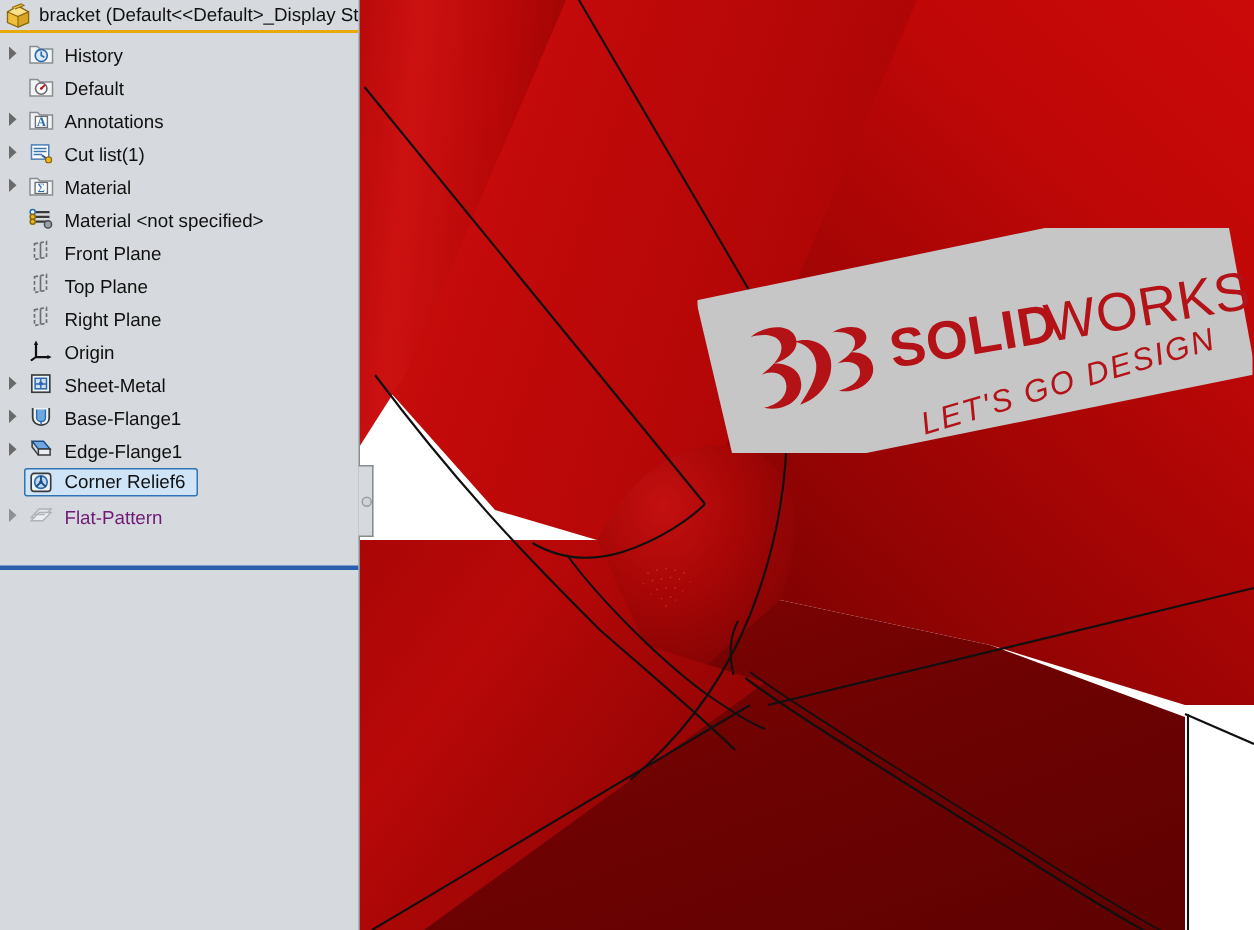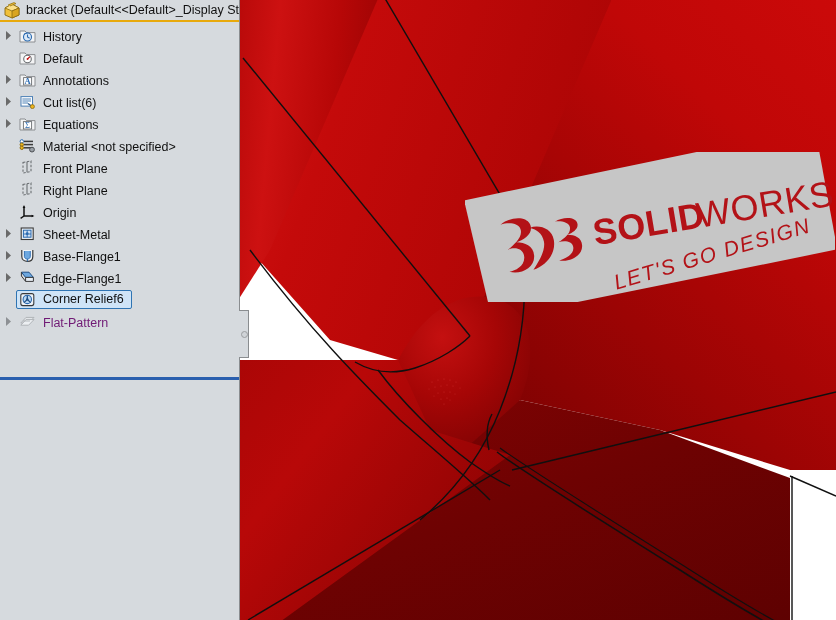--- a/index.html
+++ b/index.html
@@ -401,39 +401,39 @@
           <span class="node-icon">
             <svg width="17" height="15" viewBox="0 0 17 15">
               <rect x="2" y="2.6" width="11.5" height="9.5" fill="#ffffff" stroke="#4b7fb5" stroke-width="1"></rect>
               <line x1="3.4" y1="5" x2="12" y2="5" stroke="#3a74ae" stroke-width="0.9"></line>
               <line x1="3.4" y1="7" x2="12" y2="7" stroke="#3a74ae" stroke-width="0.9"></line>
               <line x1="3.4" y1="9" x2="9" y2="9" stroke="#3a74ae" stroke-width="0.9"></line>
               <path d="M9,9.5 L14.5,13.5" stroke="#2a5a8c" stroke-width="1.4"></path>
               <circle cx="13.4" cy="12.6" r="2" fill="#f0b71e" stroke="#8a6a10" stroke-width="0.8"></circle>
             </svg>
           </span>
-          <span class="node-label">Cut list(6)</span>
+          <span class="node-label">Cut list(1)</span>
         </span>
       </div>
 
       <div class="tree-row">
         <span class="twisty">
           <svg width="7" height="9" viewBox="0 0 7 9">
               <polygon points="1,0 6,4.5 1,9" fill="#6a6a6a"></polygon>
             </svg>
         </span>
         <span class="node-sel">
           <span class="node-icon">
             <svg width="17" height="15" viewBox="0 0 17 15">
               <path d="M1,3 L6,3 L7.6,4.6 L16,4.6 L16,14 L1,14 Z" fill="#f3f4f5" stroke="#8a8d90" stroke-width="1"></path>
               <rect x="4.4" y="5.6" width="8.2" height="7.4" fill="#ffffff" stroke="#6b6f72" stroke-width="0.9"></rect>
               <text x="8.5" y="12" font-family="'Liberation Serif', serif" font-size="8.5" fill="#2a6ab0" text-anchor="middle">Σ</text>
             </svg>
           </span>
-          <span class="node-label">Equations</span>
+          <span class="node-label">Material</span>
         </span>
       </div>
 
       <div class="tree-row">
         <span class="twisty empty">
           
         </span>
         <span class="node-sel">
           <span class="node-icon">
             <svg width="17" height="15" viewBox="0 0 17 15">
@@ -458,20 +458,34 @@
           <span class="node-icon">
             <svg width="17" height="15" viewBox="0 0 17 15">
               <polygon points="4,2.5 12,1 12,11.5 4,13" fill="none" stroke="#6b6f72" stroke-width="1.1" stroke-dasharray="2.4,1.6"></polygon>
               <line x1="8" y1="1.8" x2="8" y2="12.3" stroke="#6b6f72" stroke-width="1.1"></line>
             </svg>
           </span>
           <span class="node-label">Front Plane</span>
         </span>
       </div>
 
+      <div class="tree-row">
+        <span class="twisty empty">
+          
+        </span>
+        <span class="node-sel">
+          <span class="node-icon">
+            <svg width="17" height="15" viewBox="0 0 17 15">
+              <polygon points="4,2.5 12,1 12,11.5 4,13" fill="none" stroke="#6b6f72" stroke-width="1.1" stroke-dasharray="2.4,1.6"></polygon>
+              <line x1="8" y1="1.8" x2="8" y2="12.3" stroke="#6b6f72" stroke-width="1.1"></line>
+            </svg>
+          </span>
+          <span class="node-label">Top Plane</span>
+        </span>
+      </div>
 
       <div class="tree-row">
         <span class="twisty empty">
           
         </span>
         <span class="node-sel">
           <span class="node-icon">
             <svg width="17" height="15" viewBox="0 0 17 15">
               <polygon points="4,2.5 12,1 12,11.5 4,13" fill="none" stroke="#6b6f72" stroke-width="1.1" stroke-dasharray="2.4,1.6"></polygon>
               <line x1="8" y1="1.8" x2="8" y2="12.3" stroke="#6b6f72" stroke-width="1.1"></line>

